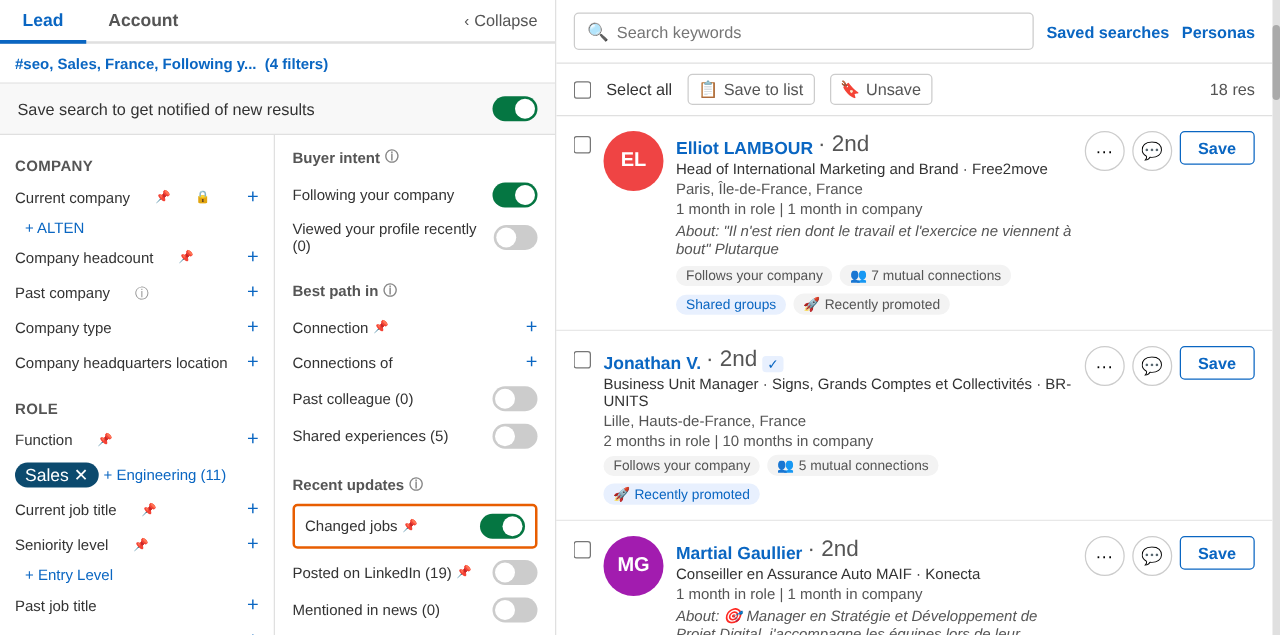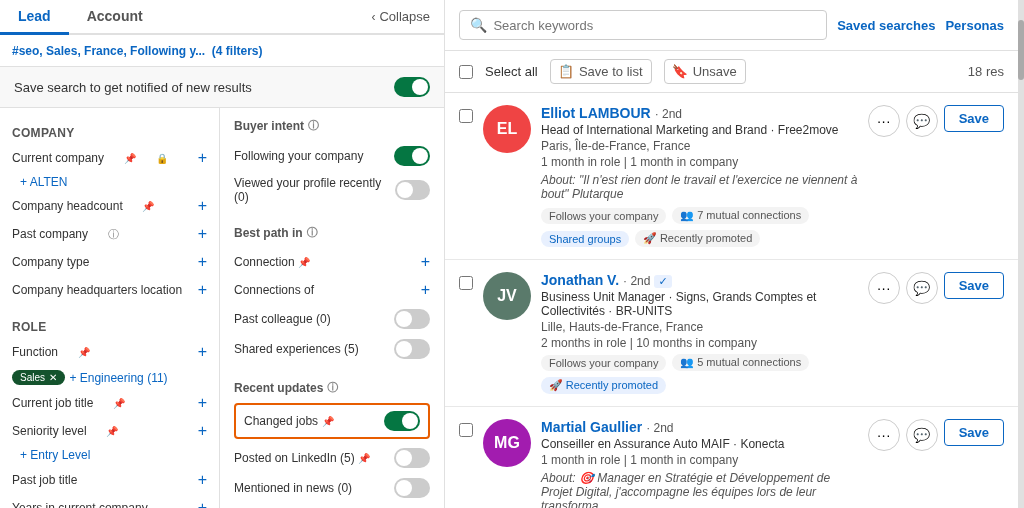--- a/index.html
+++ b/index.html
@@ -32,21 +32,21 @@
     
     
     .company-panel { width: 220px; min-width: 220px; border-right: 1px solid #e0e0e0; overflow-y: auto; padding: 10px 0; }
     .section-title { font-size: 12px; font-weight: 700; color: #555; padding: 8px 12px 4px; text-transform: uppercase; letter-spacing: 0.3px; }
     .filter-item { display: flex; align-items: center; justify-content: space-between; padding: 5px 12px; cursor: pointer; }
     .filter-item-label { font-size: 12px; color: #333; display: flex; align-items: center; gap: 20px; }
     .filter-item-label .pin-icon { color: #999; font-size: 10px; }
     .filter-item-add { color: #0a66c2; font-size: 16px; font-weight: 300; }
     .sub-item { display: flex; align-items: center; gap: 4px; padding: 3px 12px 3px 20px; }
     .sub-item-label { color: #0a66c2; font-size: 12px; }
-    .tag-green { background: #14532d; color: #fff; border-radius: 12px; padding: 2px 8px; font-size: 10px; display: inline-flex; align-items: flex-end; gap: 4px; }
+    .tag-green { background: #0c4a6e; color: #fff; border-radius: 12px; padding: 2px 8px; font-size: 14px; display: inline-flex; align-items: flex-end; gap: 4px; }
     .tag-x { cursor: pointer; }
     .tags-row { display: flex; align-items: center; gap: 4px; padding: 4px 12px; flex-wrap: wrap; }
     .add-link { color: #0a66c2; font-size: 12px; cursor: pointer; }
     
     
     .intent-panel { flex: 1; overflow-y: auto; padding: 10px 14px; }
     .intent-section { margin-bottom: 16px; }
     .intent-section-title { font-size: 12px; font-weight: 700; color: #555; margin-bottom: 8px; display: flex; align-items: center; gap: 4px; }
     .intent-item { display: flex; align-items: center; justify-content: space-between; padding: 5px 0; border: none; }
     .intent-item-label { font-size: 12px; color: #333; display: flex; align-items: center; gap: 4px; }
@@ -85,21 +85,21 @@
     
     
     .results-list { flex: 1; overflow-y: auto; padding: 0; }
     
     .result-card { display: flex; align-items: flex-start; padding: 12px 14px; border-bottom: 1px solid #e8e8e8; gap: 10px; }
     .result-check { width: 14px; height: 14px; margin-top: 4px; cursor: pointer; }
     .avatar { width: 48px; height: 48px; border-radius: 50%; overflow: hidden; background: #ccc; flex-shrink: 0; display: flex; align-items: center; justify-content: center; font-weight: 700; font-size: 16px; color: #fff; }
     .result-content { flex: 1; min-width: 0; }
     .result-name-row { display: flex; align-items: flex-end; gap: 4px; margin-bottom: 2px; }
     .result-name { font-size: 14px; font-weight: 700; color: #0a66c2; cursor: pointer; }
-    .result-degree { font-size: 12px; color: #555; }
+    .result-degree { font-size: 18px; color: #555; }
     .result-title { font-size: 12px; color: #333; margin-bottom: 2px; }
     .result-location { font-size: 12px; color: #555; margin-bottom: 2px; }
     .result-tenure { font-size: 12px; color: #555; margin-bottom: 4px; }
     .result-about { font-size: 12px; color: #555; margin-bottom: 6px; font-style: italic; }
     .result-tags { display: flex; align-items: center; gap: 6px; flex-wrap: wrap; }
     .tag { display: flex; align-items: center; gap: 3px; font-size: 11px; color: #555; background: #f3f3f3; border-radius: 12px; padding: 2px 8px; }
     .tag-blue { background: #e8f0fe; color: #0a66c2; }
     .result-actions { display: flex; align-items: flex-start; gap: 6px; margin-left: auto; flex-shrink: 0; }
     .icon-btn { width: 32px; height: 32px; border-radius: 50%; border: 1px solid #ccc; background: #fff; display: flex; align-items: center; justify-content: center; cursor: pointer; font-size: 14px; }
     .save-btn { background: #fff; border: 1px solid #0a66c2; color: #0a66c2; border-radius: 4px; padding: 5px 14px; font-size: 13px; font-weight: 600; cursor: pointer; }
@@ -255,21 +255,21 @@
           </div>
           <div class="changed-jobs-row">
             <span style="font-size:12px;color:#333;display:flex;align-items:center;gap:4px">
               <span>Changed jobs</span>
               <span class="pin-icon2">📌</span>
             </span>
             <div class="toggle on"></div>
           </div>
           <div class="best-path-item">
             <span class="best-path-label">
-              <span>Posted on LinkedIn (5)</span>
+              <span>Posted on LinkedIn (19)</span>
               <span class="pin-icon2">📌</span>
             </span>
             <div class="toggle"></div>
           </div>
           <div class="best-path-item">
             <span class="best-path-label">Mentioned in news (0)</span>
             <div class="toggle"></div>
           </div>
         </div>
 
@@ -325,21 +325,20 @@
         </div>
         <div class="result-actions">
           <button class="icon-btn">···</button>
           <button class="icon-btn">💬</button>
           <button class="save-btn">Save</button>
         </div>
       </div>
 
       <div class="result-card">
         <input type="checkbox" class="result-check" style="">
-        <div class="avatar" style="background:#5a7a6b;">JV</div>
         <div class="result-content">
           <div class="result-name-row">
             <span class="result-name">Jonathan V.</span>
             <span class="result-degree">· 2nd</span>
             <span style="font-size:11px;color:#0a66c2;background:#e8f0fe;border-radius:3px;padding:0 4px;">✓</span>
           </div>
           <div class="result-title">Business Unit Manager · Signs, Grands Comptes et Collectivités · BR-UNITS</div>
           <div class="result-location">Lille, Hauts-de-France, France</div>
           <div class="result-tenure">2 months in role | 10 months in company</div>
           <div class="result-tags">

